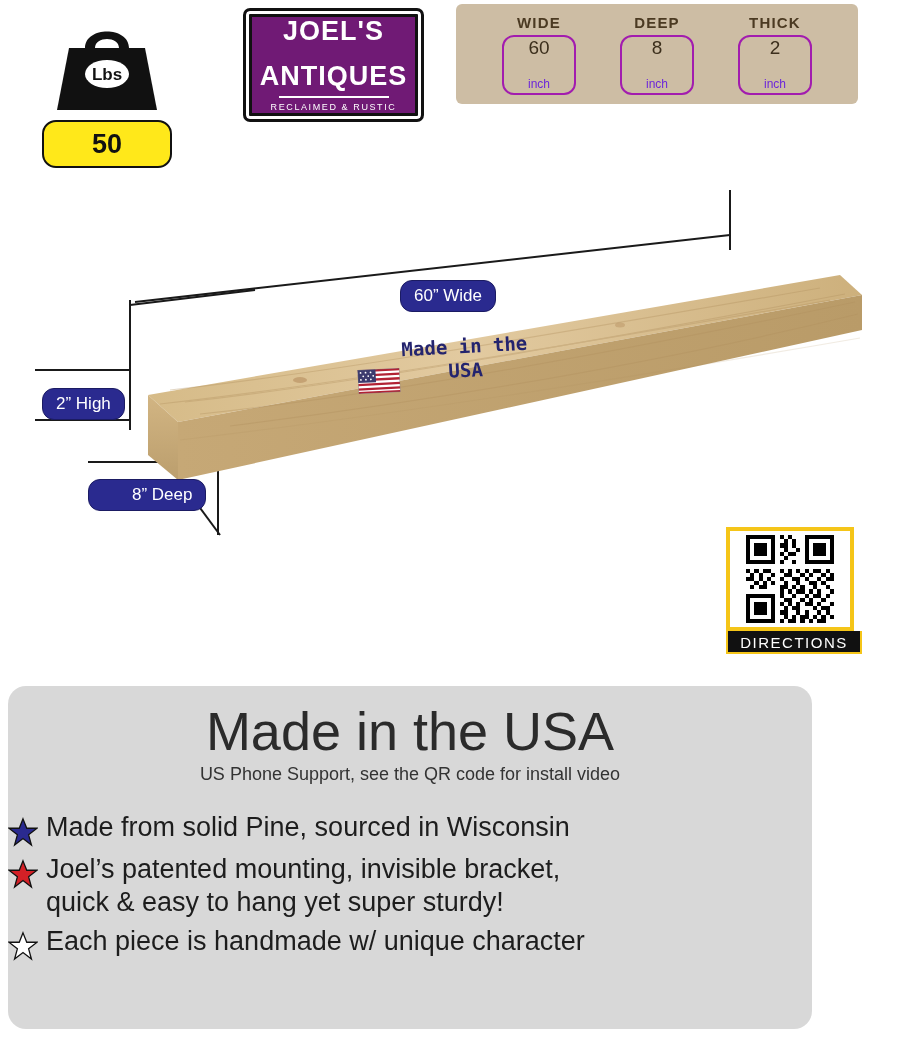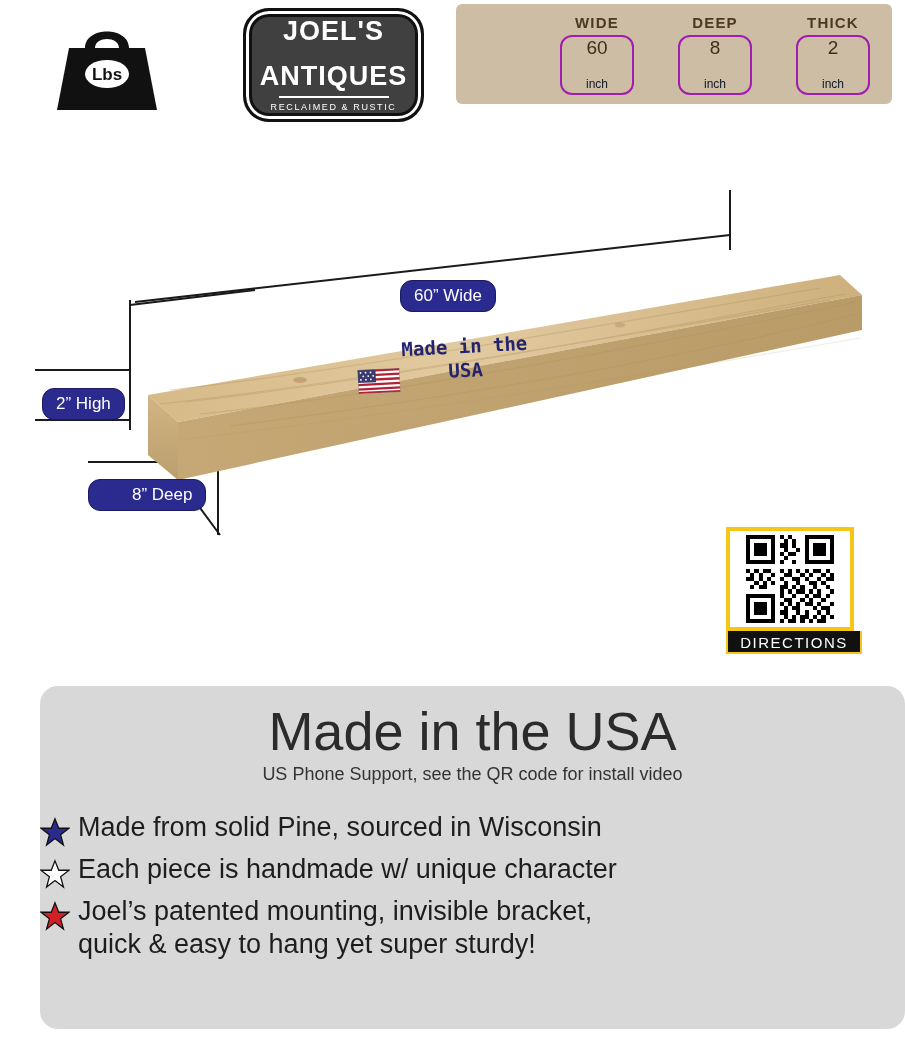--- a/index.html
+++ b/index.html
@@ -51,22 +51,22 @@
   .logo-block {
     position: absolute;
     left: 243px;
     top: 8px;
     width: 175px;
     height: 108px;
   }
   .logo-badge {
     width: 100%;
     height: 100%;
-    background: #404040;
-    border-radius: 26px;
+    background: #701a75;
+    border-radius: 7px;
     border: 3px solid #111;
     box-shadow: inset 0 0 0 3px #fff, inset 0 0 0 6px #111;
     color: #fff;
     display: flex;
     flex-direction: column;
     align-items: center;
     justify-content: center;
     text-align: center;
     line-height: 1;
   }
@@ -91,27 +91,27 @@
   .logo-line3 {
     font-size: 9px;
     letter-spacing: 1.6px;
   }
 
   
   .dims-panel {
     position: absolute;
     left: 456px;
     top: 4px;
-    width: 436px;
+    width: 402px;
     height: 100px;
     background: #cdbda4;
     border-radius: 6px;
     display: flex;
     align-items: center;
-    justify-content: flex-end;
+    justify-content: center;
   }
   .dim-col {
     width: 118px;
     text-align: center;
     color: #4b3a22;
   }
   .dim-head {
     font-size: 15px;
     font-weight: bold;
     letter-spacing: 1.2px;
@@ -129,21 +129,21 @@
     align-items: center;
     justify-content: center;
   }
   .dim-val {
     font-size: 19px;
     color: #3c2f1c;
     line-height: 1.05;
   }
   .dim-unit {
     font-size: 12px;
-    color: #0f172a;
+    color: #6d28d9;
     margin-top: 20px;
   }
 
   
   .product-area {
     position: relative;
     height: 490px;
   }
   .shelf-svg {
     position: absolute;
@@ -219,25 +219,24 @@
     padding: 3px 0 1px 0;
     border: 2px solid #f5c518;
     border-top: none;
   }
 
   
   .bottom-panel {
     position: absolute;
     left: 8px;
     top: 686px;
-    width: 865px;
+    width: 804px;
     height: 343px;
     background: #d8d8d8;
     border-radius: 18px;
-    margin-left: 32px;
   }
   .bp-title {
     text-align: center;
     font-size: 54px;
     color: #2b2b2b;
     margin-top: 14px;
     font-family: "Liberation Sans", sans-serif;
   }
   .bp-sub {
     text-align: center;
@@ -271,20 +270,21 @@
 
 <div class="top-area">
 
   <div class="weight-block">
     <svg class="weight-icon" viewBox="0 0 120 100">
       <path d="M38 34 C38 12, 82 12, 82 34 L72 34 C72 22, 48 22, 48 34 Z" fill="#111"></path>
       <path d="M22 34 L98 34 L110 96 L10 96 Z" fill="#111"></path>
       <ellipse cx="60" cy="60" rx="22" ry="14" fill="#fff"></ellipse>
       <text x="60" y="66" text-anchor="middle" font-family="Liberation Sans, sans-serif" font-size="17" font-weight="bold" fill="#111">Lbs</text>
     </svg>
+    <div class="weight-badge">50</div>
   </div>
 
   <div class="logo-block">
     <div class="logo-badge">
       <div class="logo-line1">JOEL'S</div>
       <div class="logo-line2">ANTIQUES</div>
       <div class="logo-rule"></div>
       <div class="logo-line3">RECLAIMED &amp; RUSTIC</div>
     </div>
   </div>
@@ -523,26 +523,26 @@
   <div class="bullets">
     <div class="bullet">
       <svg class="star" viewBox="0 0 32 32">
         <polygon points="16,2 20,12 31,12 22,19 25,30 16,23 7,30 10,19 1,12 12,12" fill="#2a2a8f" stroke="#111" stroke-width="1.4"></polygon>
       </svg>
       <div class="bullet-text">Made from solid Pine, sourced in Wisconsin</div>
     </div>
 
     <div class="bullet">
       <svg class="star" viewBox="0 0 32 32">
-        <polygon points="16,2 20,12 31,12 22,19 25,30 16,23 7,30 10,19 1,12 12,12" fill="#ffffff" stroke="#111" stroke-width="1.4"></polygon>
-      </svg>
-      <div class="bullet-text">Each piece is handmade w/ unique character</div>
-    </div>
-
-    <div class="bullet">
-      <svg class="star" viewBox="0 0 32 32">
         <polygon points="16,2 20,12 31,12 22,19 25,30 16,23 7,30 10,19 1,12 12,12" fill="#d32026" stroke="#111" stroke-width="1.4"></polygon>
       </svg>
       <div class="bullet-text" style="white-space: pre-line;">Joel’s patented mounting, invisible bracket,
 quick &amp; easy to hang yet super sturdy!</div>
     </div>
+
+    <div class="bullet">
+      <svg class="star" viewBox="0 0 32 32">
+        <polygon points="16,2 20,12 31,12 22,19 25,30 16,23 7,30 10,19 1,12 12,12" fill="#ffffff" stroke="#111" stroke-width="1.4"></polygon>
+      </svg>
+      <div class="bullet-text">Each piece is handmade w/ unique character</div>
+    </div>
   </div>
 </div>
 
 </body></html>

